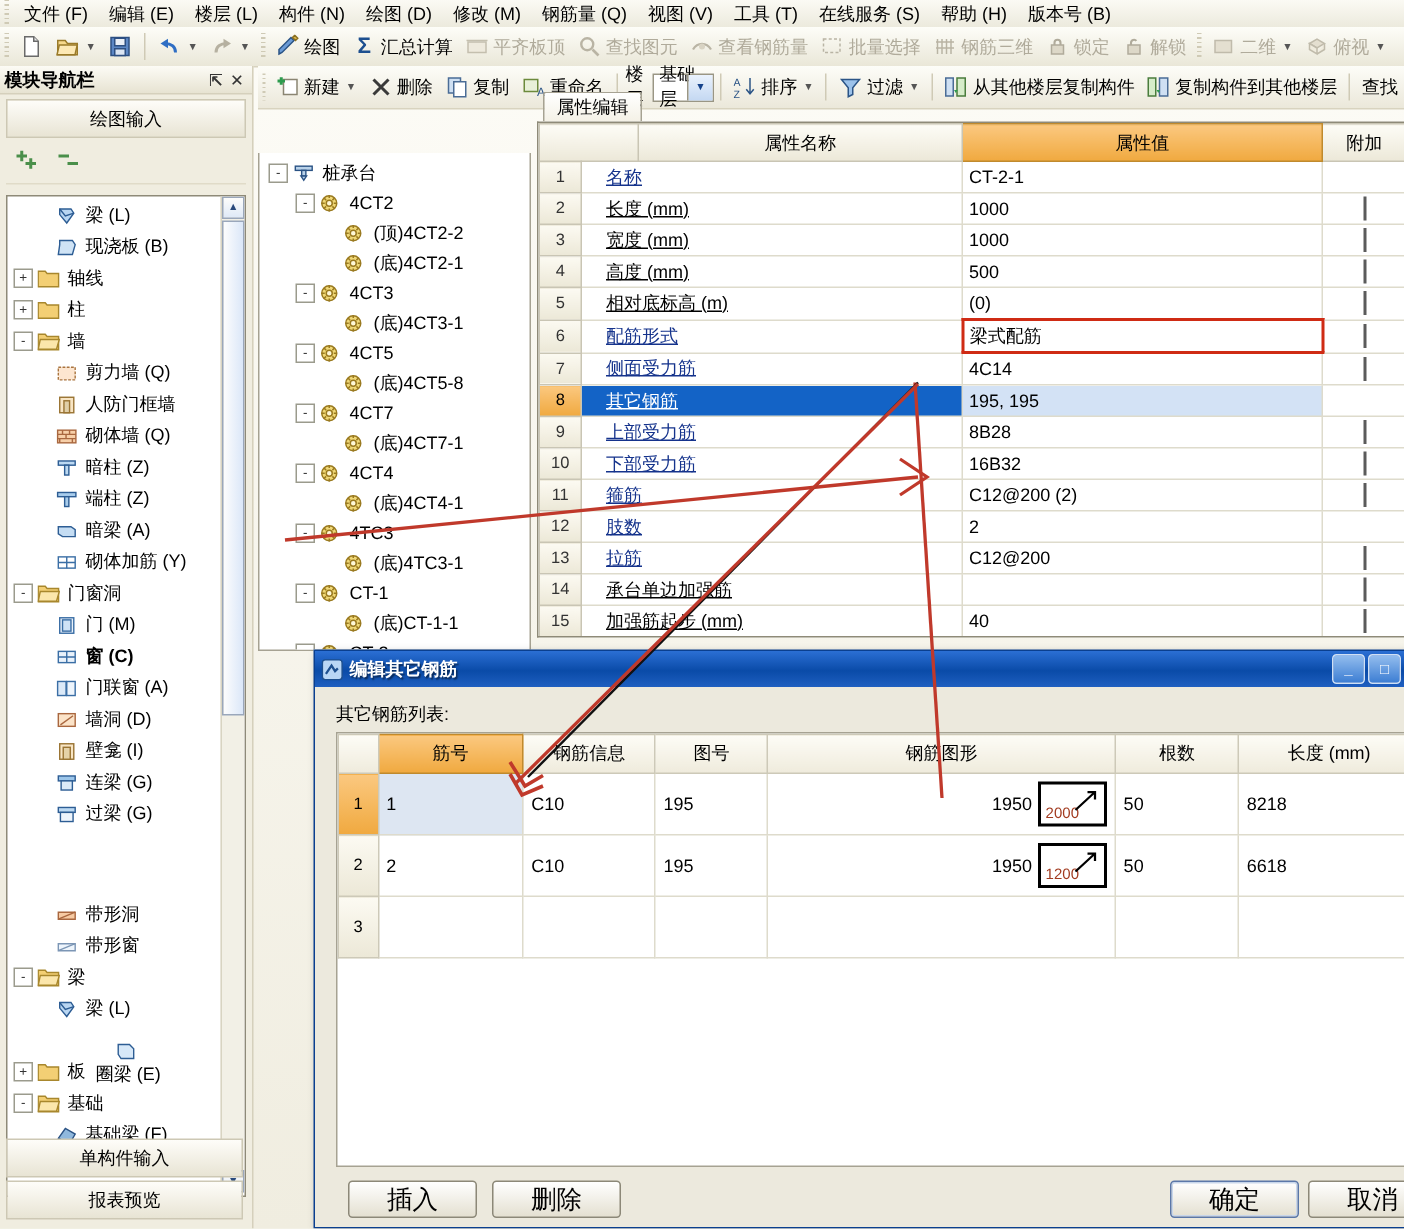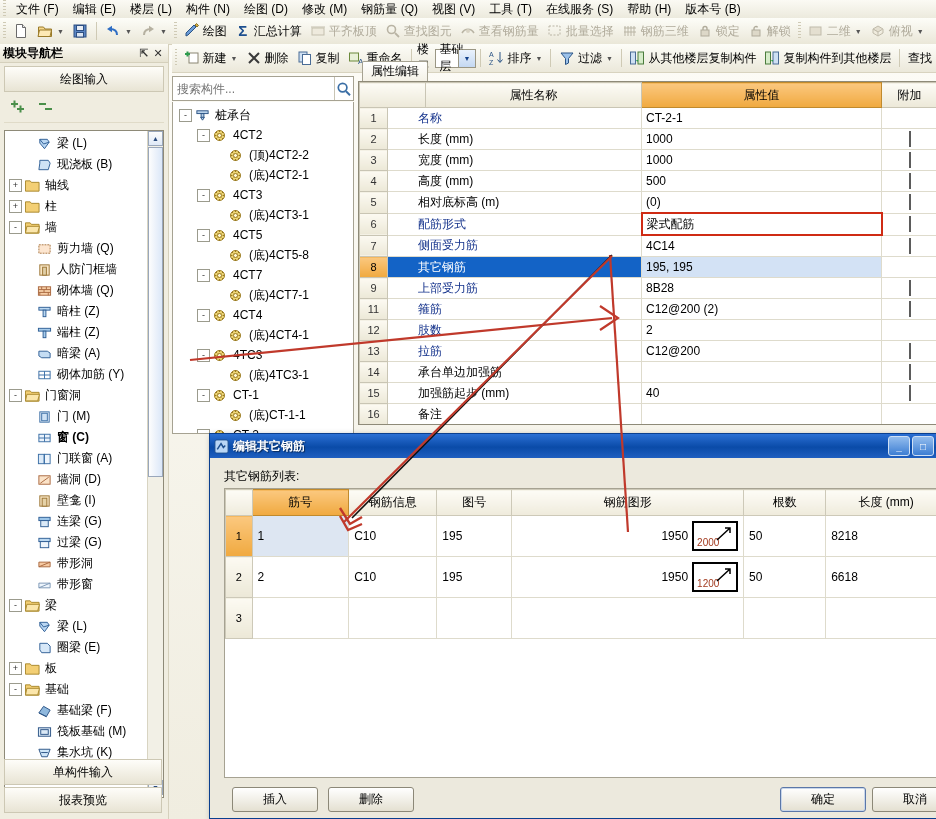--- a/index.html
+++ b/index.html
@@ -99,21 +99,21 @@
   .ptable{position:absolute;left:0;top:21px;width:578px;height:344px;
     border:1px solid #8e8a78;border-right:0;background:#fff;box-sizing:border-box;overflow:hidden;}
   .ptable table{border-collapse:collapse;width:100%;table-layout:fixed;}
   .ptable th{height:22px;font-weight:normal;font-size:12px;
     border:1px solid #c9c5b4;background:linear-gradient(#fdfcf6,#ece8d8);}
   .ptable th.valcol{background:linear-gradient(#fbc87f,#f0a93f);border-color:#c08a2d;}
   .ptable td{height:20px;font-size:12px;border:1px solid #dedbcc;padding:0 4px;
     overflow:hidden;white-space:nowrap;}
   .ptable td.num{background:linear-gradient(#fcfaf2,#ece8d7);text-align:center;
     color:#333;border-color:#c9c5b4;font-size:11px;}
-  .ptable td.pname{color:#15338c;padding-left:30px;}
+  .ptable td.pname{color:#15338c;padding-left:16px;text-decoration:underline;}
   .ptable td.pname.blk{color:#000;}
   .ptable tr.selrow td.num{background:linear-gradient(#fbc87f,#f0a93f);color:#000;}
   .ptable tr.selrow td.pname{background:#1363c6;color:#fff;}
   .ptable tr.selrow td.pval{background:#d3e2f5;}
   .chk{width:11px;height:11px;border:1px solid #5b5b5b;background:linear-gradient(#fff,#e6e6e6);
     margin:0 auto;box-sizing:border-box;}
   .redbox{border:2px solid #cf2b14 !important;}
 
   
   .dialog{position:absolute;left:182px;top:433px;width:754px;height:386px;
@@ -143,21 +143,21 @@
   .dtable tr.r1 td.c1{background:#dde6f2;}
   .shapecell{display:flex;align-items:center;justify-content:flex-end;gap:4px;}
   .shapebox{width:46px;height:30px;border:2px solid #000;position:relative;
     background:#fff;box-sizing:border-box;}
   .shapebox .sv{position:absolute;left:3px;bottom:1px;color:#a23b20;font-size:10px;}
   .shapebox .diag{position:absolute;right:4px;top:4px;width:16px;height:14px;}
   .dlg-foot{position:absolute;left:0;bottom:0;width:100%;height:40px;}
   .dbtn{position:absolute;top:9px;width:84px;height:23px;
     border:1px solid #8c8878;border-radius:3px;
     background:linear-gradient(#ffffff,#e4e0d1);display:flex;align-items:center;
-    justify-content:center;font-size:12px;cursor:default;}
+    justify-content:center;font-size:17px;cursor:default;}
   .dbtn.def{border:1px solid #5b77a8;box-shadow:0 0 0 1px #c8d6ea inset;}
 
   
   .annot{position:absolute;left:0;top:0;width:936px;height:819px;pointer-events:none;}
 </style>
 </head>
 <body>
 
 <div id="root">
 
@@ -640,21 +640,21 @@
           <div class="trow" style="padding-left: 18px;">
             <span class="nodot"></span>
             <span style="display:inline-flex;width:16px;margin-right:4px;">
               <svg width="15" height="14" viewBox="0 0 16 14">
                 <rect x="2" y="2" width="12" height="3.5" fill="#bcd9f2" stroke="#2d5d94"></rect>
                 <rect x="3.5" y="5.5" width="9" height="6.5" fill="#eef5fc" stroke="#2d5d94"></rect>
               </svg>
             </span>
             <span class="lbl">过梁 (G)</span>
           </div>
-          <div class="trow" style="padding-left: 18px;">
+          <div class="trow" style="padding-left: 18px; margin-top: 46px;">
             <span class="nodot"></span>
             <span style="display:inline-flex;width:16px;margin-right:4px;">
               <svg width="15" height="14" viewBox="0 0 16 14">
                 <path d="M2 5h12v5H2z" fill="#f6caa3" stroke="#a9673f"></path>
                 <path d="M2 10l12-5" stroke="#a9673f"></path>
               </svg>
             </span>
             <span class="lbl">带形洞</span>
           </div>
           <div class="trow" style="padding-left: 18px;">
@@ -680,21 +680,21 @@
           <div class="trow" style="padding-left: 18px;">
             <span class="nodot"></span>
             <span style="display:inline-flex;width:16px;margin-right:4px;">
               <svg width="15" height="14" viewBox="0 0 16 14">
                 <path d="M3 2h8l2 3-5 7-5-6z" fill="#b9d6f2" stroke="#2d5d94"></path>
                 <path d="M3 2l4 5 6-2" fill="none" stroke="#2d5d94"></path>
               </svg>
             </span>
             <span class="lbl">梁 (L)</span>
           </div>
-          <div class="trow" style="padding-left: 18px;">
+          <div class="trow" style="padding-left: 18px; flex-direction: column;">
             <span class="nodot"></span>
             <span style="display:inline-flex;width:16px;margin-right:4px;">
               <svg width="15" height="14" viewBox="0 0 16 14">
                 <path d="M3 2h8l3 3v7H5L3 9z" fill="#d7e8f8" stroke="#2d5d94"></path>
               </svg>
             </span>
             <span class="lbl">圈梁 (E)</span>
           </div>
           <div class="trow" style="padding-left: 4px;">
             <span class="exp">+</span>
@@ -773,29 +773,20 @@
       </div>
     </div>
 
     <div class="bottombtns">
       <div class="sectbtn">单构件输入</div>
       <div class="sectbtn">报表预览</div>
     </div>
   </div>
 
   <div class="comppanel">
-    <div class="searchbar">
-      <input type="text" placeholder="搜索构件..." style="">
-      <div class="searchbtn">
-        <svg width="16" height="16" viewBox="0 0 16 16">
-          <circle cx="6.6" cy="6.6" r="4.3" fill="none" stroke="#3a6ea5" stroke-width="1.7"></circle>
-          <path d="M10 10.2l4 4" stroke="#3a6ea5" stroke-width="2"></path>
-        </svg>
-      </div>
-    </div>
     <div class="comptree">
       <div>
           <div class="ctrow" style="padding-left: 6px;">
             <span class="exp">-</span>
             <span style="display:inline-flex;width:15px;margin-right:5px;">
               <svg width="15" height="14" viewBox="0 0 16 14">
                 <rect x="2" y="2.5" width="12" height="3" fill="#b9d2ea" stroke="#2a5284"></rect>
                 <rect x="6.5" y="5.5" width="3" height="4" fill="#b9d2ea" stroke="#2a5284"></rect>
                 <path d="M6 9.5h4l-2 3z" fill="#b9d2ea" stroke="#2a5284"></path>
               </svg>
@@ -1081,20 +1072,26 @@
             <tr class="selrow">
               <td class="num">8</td>
               <td class="pname" colspan="2">其它钢筋</td>
               <td class="pval">195, 195</td>
               <td style="text-align:center"></td>
             </tr>
             <tr>
               <td class="num">9</td>
               <td class="pname" colspan="2">上部受力筋</td>
               <td class="pval">8B28</td>
+              <td style="text-align:center"><span class="chk"></span></td>
+            </tr>
+            <tr>
+              <td class="num">10</td>
+              <td class="pname" colspan="2">下部受力筋</td>
+              <td class="pval">16B32</td>
               <td style="text-align:center"><span class="chk"></span></td>
             </tr>
             <tr>
               <td class="num">11</td>
               <td class="pname" colspan="2">箍筋</td>
               <td class="pval">C12@200 (2)</td>
               <td style="text-align:center"><span class="chk"></span></td>
             </tr>
             <tr>
               <td class="num">12</td>

